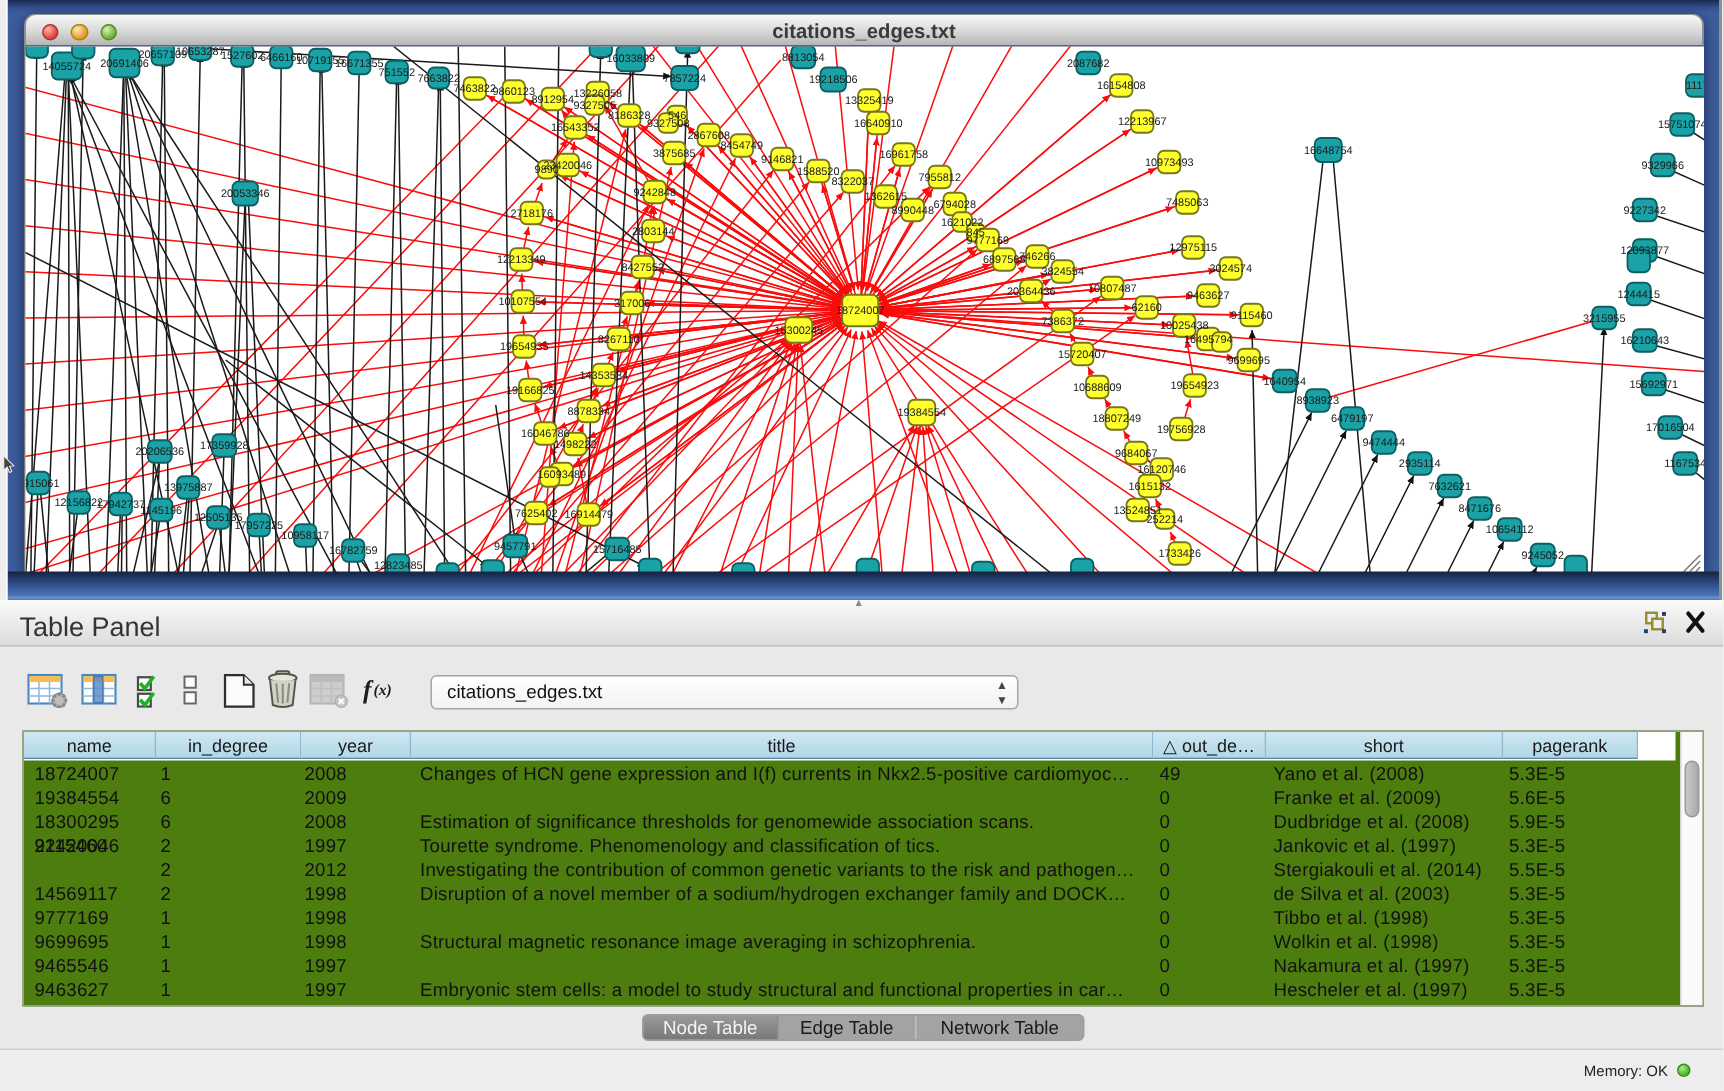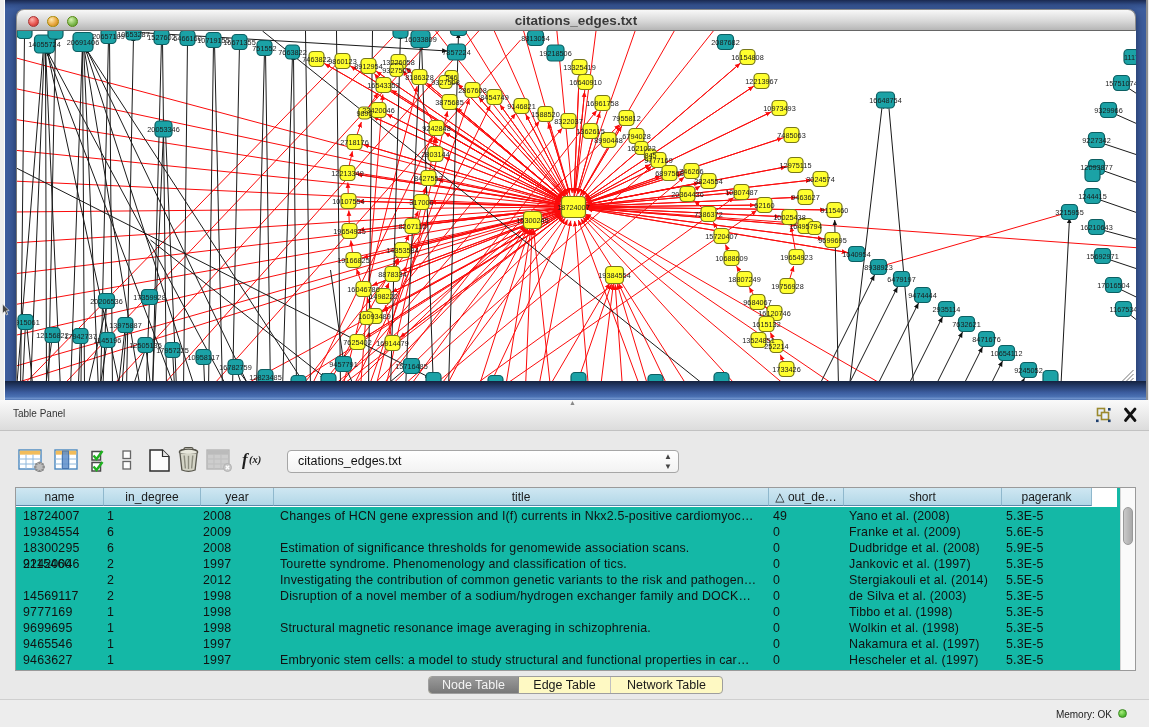--- a/index.html
+++ b/index.html
@@ -7,32 +7,32 @@
 #gutL{position:absolute;left:0;top:0;width:5px;height:400px;background:#eeeeee;border-right:1px solid #fdfdfd;z-index:5}
 #gutR{position:absolute;right:0;top:0;width:3px;height:400px;background:#ededed;border-left:2px solid #8f8f8f;z-index:5}
 #band{position:absolute;left:4px;top:381px;width:1142px;height:19px;background:linear-gradient(#14223f 0,#273f70 30%,#3b5c9e 60%,#4a70b2 82%,#6e92cc 93%,#4a6fae 100%)}
 #win{position:absolute;left:16px;top:9px;width:1120px;height:373px;border-radius:8px 8px 0 0;box-shadow:0 3px 9px rgba(5,10,30,.55)}
 #tbar{position:absolute;left:0;top:0;width:1120px;height:22px;border-radius:8px 8px 0 0;background:linear-gradient(#f8f8f8 0,#d8d8d8 55%,#b6b6b6 100%);border:1px solid #8c8c8c;border-bottom:1px solid #666}
 #tbar .tl{position:absolute;top:5.5px;width:11.5px;height:11.5px;border-radius:50%}
 #title{position:absolute;left:0;right:0;top:3px;text-align:center;font-size:13.5px;font-weight:bold;color:#3a3a3a}
 #canvas{position:absolute;left:0;top:22px;width:1120px;height:351px;background:#fff;border-left:1px solid #777;border-right:1px solid #777}
 #panel{position:absolute;left:0;top:400px;width:1149px;height:327px;background:#e9e9e9}
 #phead{position:absolute;left:0;top:0;width:1149px;height:31px;background:linear-gradient(#fafafa,#dcdcdc);border-bottom:1px solid #c2c2c2}
-#phead .lbl{position:absolute;left:13px;top:8px;font-size:10px;color:#333}
+#phead .lbl{position:absolute;left:13px;top:8px;font-size:18px;color:#333}
 #toolrow{position:absolute;left:0;top:31px;width:1149px;height:56px}
 #combo{position:absolute;left:287px;top:19px;width:392px;height:23px;background:linear-gradient(#fff,#f2f2f2);border:1px solid #a6a6a6;border-radius:4px;font-size:12.5px;color:#111;line-height:21px;padding-left:10px}
 #combo .arr{position:absolute;right:6px;top:1px;font-size:8px;color:#444;line-height:10px;text-align:center}
-#tablewrap{position:absolute;left:15px;top:87px;width:1121px;height:184px;background:#14b8a6;border:1px solid #9a9a9a}
+#tablewrap{position:absolute;left:15px;top:87px;width:1121px;height:184px;background:#4d7c0f;border:1px solid #9a9a9a}
 #thead{position:absolute;left:0;top:0;width:1101px;height:19px;background:#fff}
 .hc{position:absolute;top:0;height:18px;background:linear-gradient(#cfe7f2,#b2d7e7);border-right:1px solid #8fb8cd;border-bottom:1px solid #5b87a8;text-align:center;font-size:12px;color:#1a1a1a;line-height:18px}
 #tbody{position:absolute;left:0;top:20px;width:1101px;height:160px;font-size:12.4px;letter-spacing:.18px;color:#111}
 .cell{position:absolute;height:16px;line-height:16px;white-space:pre}
 #vsb{position:absolute;right:0;top:0;width:15px;height:182px;background:#fafafa;border-left:1px solid #d5d5d5}
 #vsb .th{position:absolute;left:2px;top:19px;width:10px;height:38px;border-radius:6px;background:linear-gradient(90deg,#c9c9c9,#a9a9a9);border:1px solid #999}
-#tabs{position:absolute;left:428px;top:276px;width:295px;height:18px;border:1px solid #9e9e9e;border-radius:4px;background:#fef9c3;font-size:12.5px;display:flex;overflow:hidden}
+#tabs{position:absolute;left:428px;top:276px;width:295px;height:18px;border:1px solid #9e9e9e;border-radius:4px;background:#a3a3a3;font-size:12.5px;display:flex;overflow:hidden}
 #tabs div{line-height:17px;text-align:center}
 #tabs .on{width:90px;background:linear-gradient(#9a9a9a,#787878);color:#f4f4f4;border-right:1px solid #8b8b8b}
 #tabs .off1{width:92px;color:#1a1a1a;border-right:1px solid #c0c0c0}
 #tabs .off2{flex:1;color:#1a1a1a}
 #status{position:absolute;left:0;top:299px;width:1149px;height:28px;border-top:1px solid #cfcfcf;background:#ededed}
 #mem{position:absolute;right:37px;top:9px;font-size:10px;color:#222}
 #dot{position:absolute;right:22px;top:9px;width:9px;height:9px;border-radius:50%;background:radial-gradient(circle at 35% 30%,#a9ee7e,#4db52e 70%);border:1px solid #3a8a20}
 #dimple{position:absolute;left:569px;top:0px;width:10px;height:6px;color:#888;font-size:7px;line-height:6px}
 </style></head><body>
 <div id="app">

